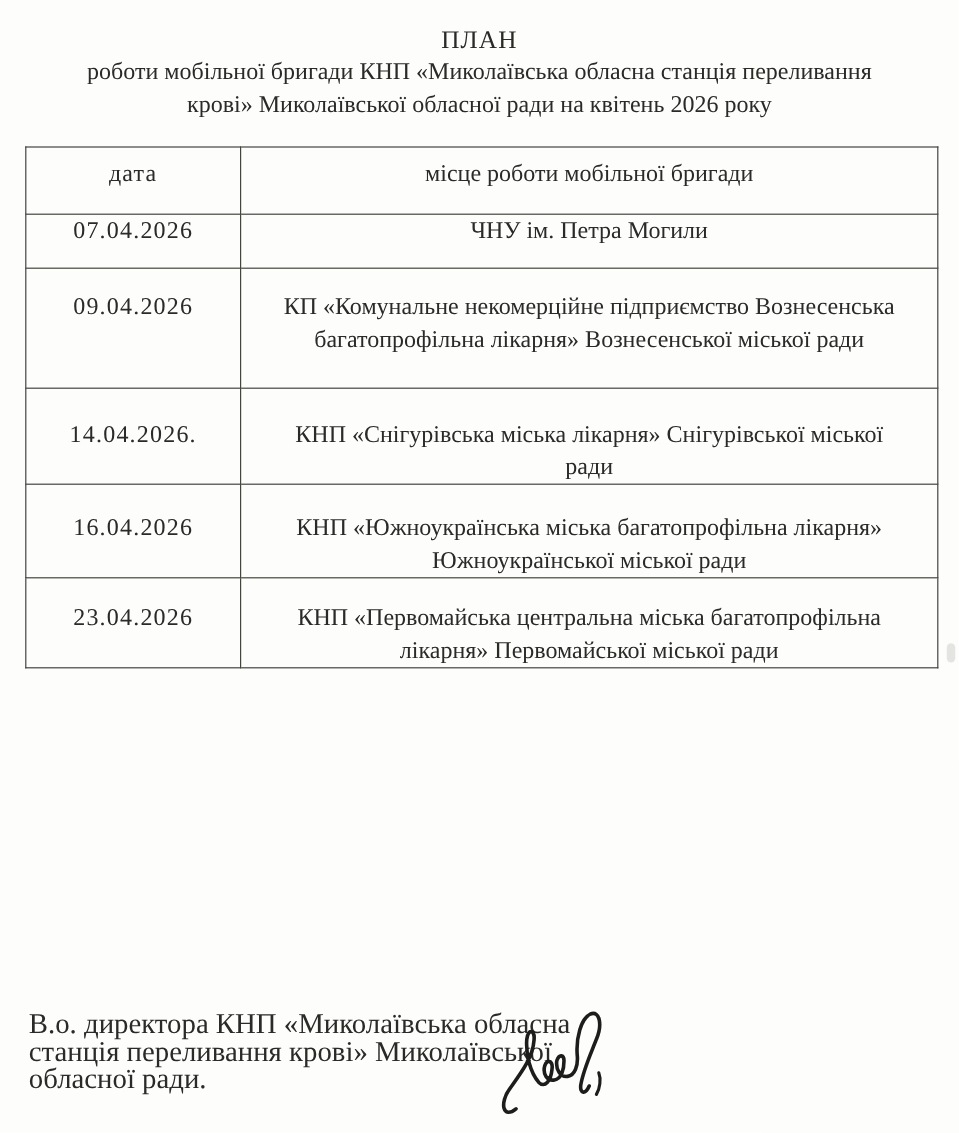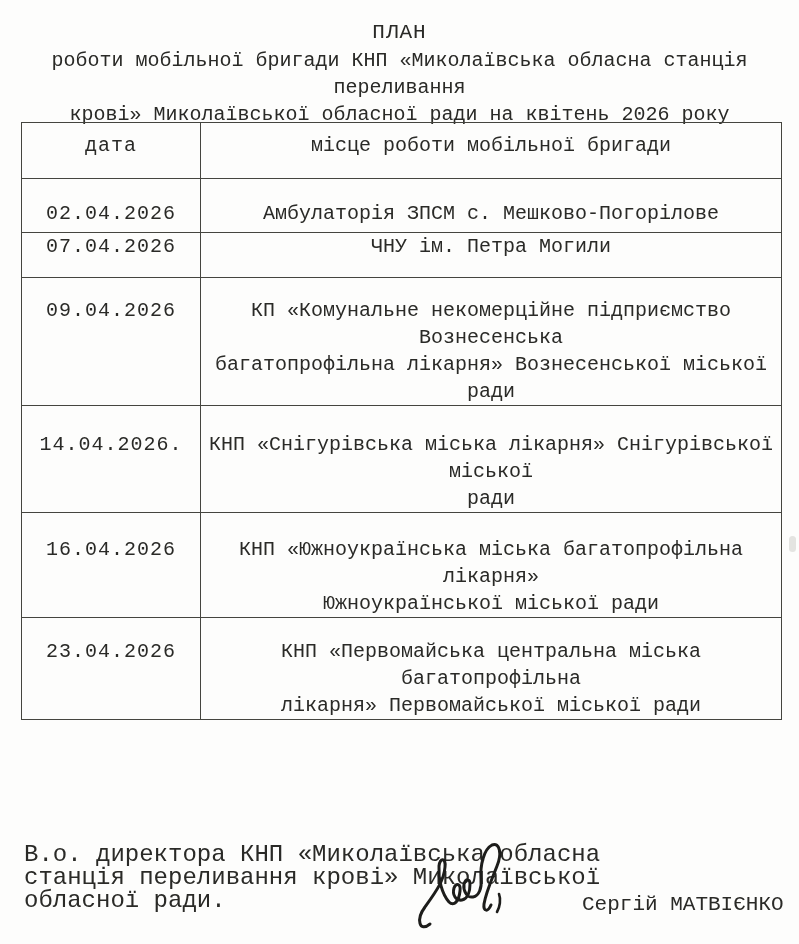--- a/index.html
+++ b/index.html
@@ -1,20 +1,20 @@
 <!DOCTYPE html>
 <html><head>
 <meta charset="utf-8">
 <style>
   html,body{margin:0;padding:0;background:#ffffff;}
   .doc{
     position:relative;
     width:799px;height:944px;
     background:#fdfdfc;
-    font-family:Liberation Mono, monospace;
+    font-family:Liberation Serif, serif;
     color:#2a2a27;
     overflow:hidden;
   }
   
   .title{
     position:absolute;top:21px;left:0;width:100%;
     text-align:center;font-size:21px;letter-spacing:1px;
   }
   .subtitle{
     position:absolute;top:47px;left:0;width:100%;
@@ -78,24 +78,20 @@
   <div class="title">ПЛАН</div>
   <div class="subtitle">роботи мобільної бригади КНП «Миколаївська обласна станція переливання
 крові» Миколаївської обласної ради на квітень 2026 року</div>
 
   <table class="plan">
     <tbody>
         <tr class="hdr">
       <td class="c-date">дата</td>
       <td class="c-place">місце роботи мобільної бригади</td>
     </tr>
-    <tr class="r0">
-      <td class="c-date">02.04.2026</td>
-      <td class="c-place">Амбулаторія ЗПСМ с. Мешково-Погорілове</td>
-    </tr>
     <tr class="r1">
       <td class="c-date">07.04.2026</td>
       <td class="c-place">ЧНУ ім. Петра Могили</td>
     </tr>
     <tr class="r2">
       <td class="c-date">09.04.2026</td>
       <td class="c-place">КП «Комунальне некомерційне підприємство Вознесенська
 багатопрофільна лікарня» Вознесенської міської ради</td>
     </tr>
     <tr class="r3">
@@ -118,17 +114,16 @@
 
   <div class="sig-left">В.о. директора КНП «Миколаївська обласна
 станція переливання крові» Миколаївської
 обласної ради.</div>
 
   <svg class="signature-svg" viewBox="0 0 100 92" xmlns="http://www.w3.org/2000/svg" aria-hidden="true">
     <path d="M16,86 C5,95 2,81 11,69 C21,55 30,43 31,29 C32,20 26,19 25,28 C24,41 28,56 35,64 C40,69 45,63 46,53 C47,46 42,44 40,50 C38,57 42,63 48,62 C54,61 56,53 56,46 C56,41 52,40 50,46 C49,53 53,60 59,59 C65,58 68,50 67,41 C66,27 70,11 78,7 C86,4 88,16 83,28 C78,41 72,54 70,66 C69,74 74,74 77,67" fill="none" stroke="#1d1d1b" stroke-width="3" stroke-linecap="round" stroke-linejoin="round"></path>
     <path d="M85,56 C87,61 86,69 83,74" fill="none" stroke="#1d1d1b" stroke-width="2.6" stroke-linecap="round"></path>
   </svg>
 
-  <div class="sig-name">Сергій МАТВІЄНКО</div>
 
   <div class="scan-artifact"></div>
 
 </div>
 
 </body></html>

